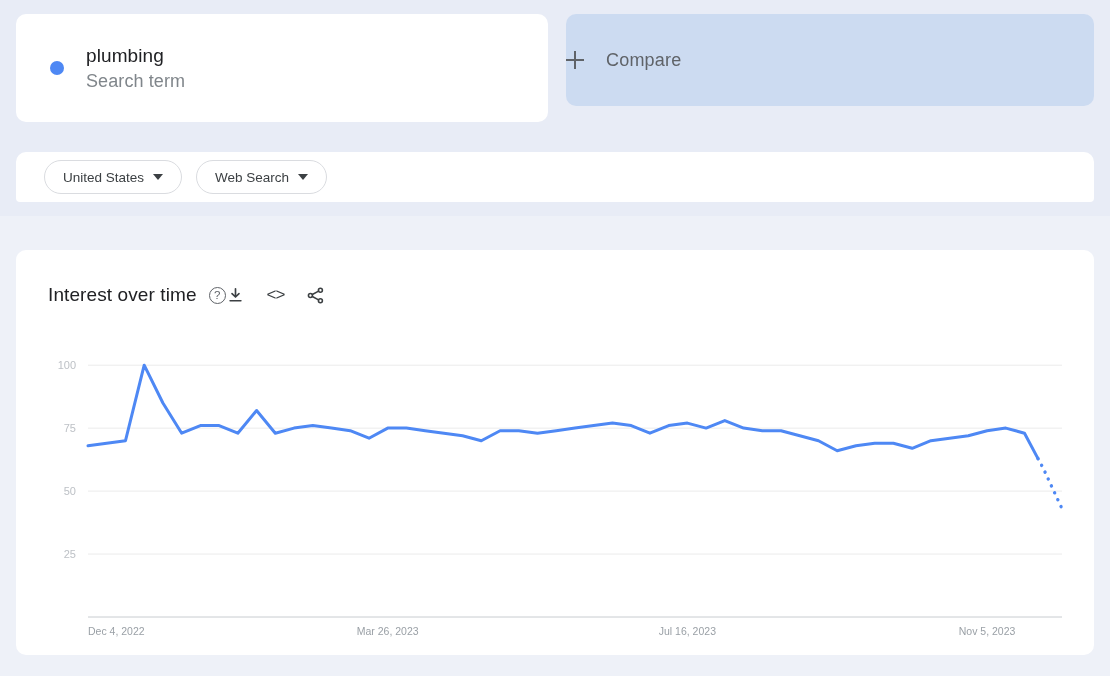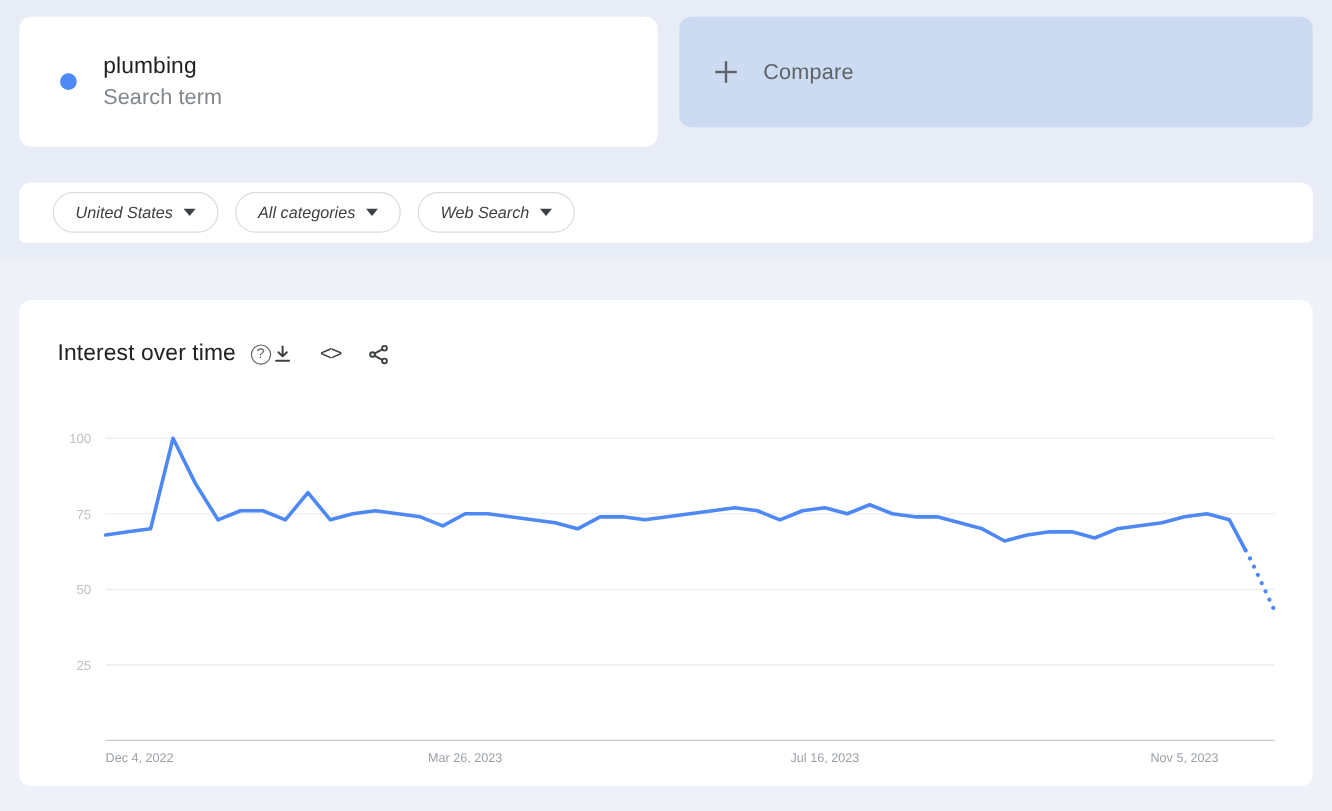--- a/index.html
+++ b/index.html
@@ -44,21 +44,20 @@
     font-size: 19px; color: #202124; letter-spacing: .1px;
   }
   .term-sub {
     font-size: 18px; color: #80868b; letter-spacing: .1px;
   }
   .compare-card {
     width: 528px; height: 92px;
     background: #ccdbf1;
     border-radius: 10px;
     display: flex; align-items: center;
-    padding-left: 30px;
     cursor: pointer;
   }
   .plus-icon {
     position: relative; width: 18px; height: 18px;
     margin-right: 22px; flex: 0 0 auto;
   }
   .plus-icon::before, .plus-icon::after {
     content: ""; position: absolute; background: #5f6368;
   }
   .plus-icon::before { left: 0; top: 8px; width: 18px; height: 1.6px; }
@@ -77,21 +76,21 @@
   .pill {
     height: 34px;
     border: 1px solid #dadce0;
     border-radius: 17px;
     background: #fff;
     display: flex; align-items: center; justify-content: center;
     padding: 0 18px;
     cursor: pointer;
     gap: 9px;
   }
-  .pill-label { font-size: 13.5px; color: #3c4043; white-space: nowrap; font-style: italic; }
+  .pill-label { font-size: 13.5px; color: #3c4043; white-space: nowrap; }
   .caret {
     width: 0; height: 0;
     border-left: 5px solid transparent;
     border-right: 5px solid transparent;
     border-top: 6px solid #3c4043;
   }
 
   
   .chart-card {
     position: absolute; top: 250px; left: 16px;
@@ -144,24 +143,20 @@
   <div class="compare-card">
     <span class="plus-icon"></span>
     <span class="compare-label">Compare</span>
   </div>
 
 </div>
 
 <div class="filter-bar">
   <div class="pill">
     <span class="pill-label">United States</span>
-    <span class="caret"></span>
-  </div>
-  <div class="pill">
-    <span class="pill-label">All categories</span>
     <span class="caret"></span>
   </div>
   <div class="pill">
     <span class="pill-label">Web Search</span>
     <span class="caret"></span>
   </div>
 </div>
 
 <div class="chart-card">
 

